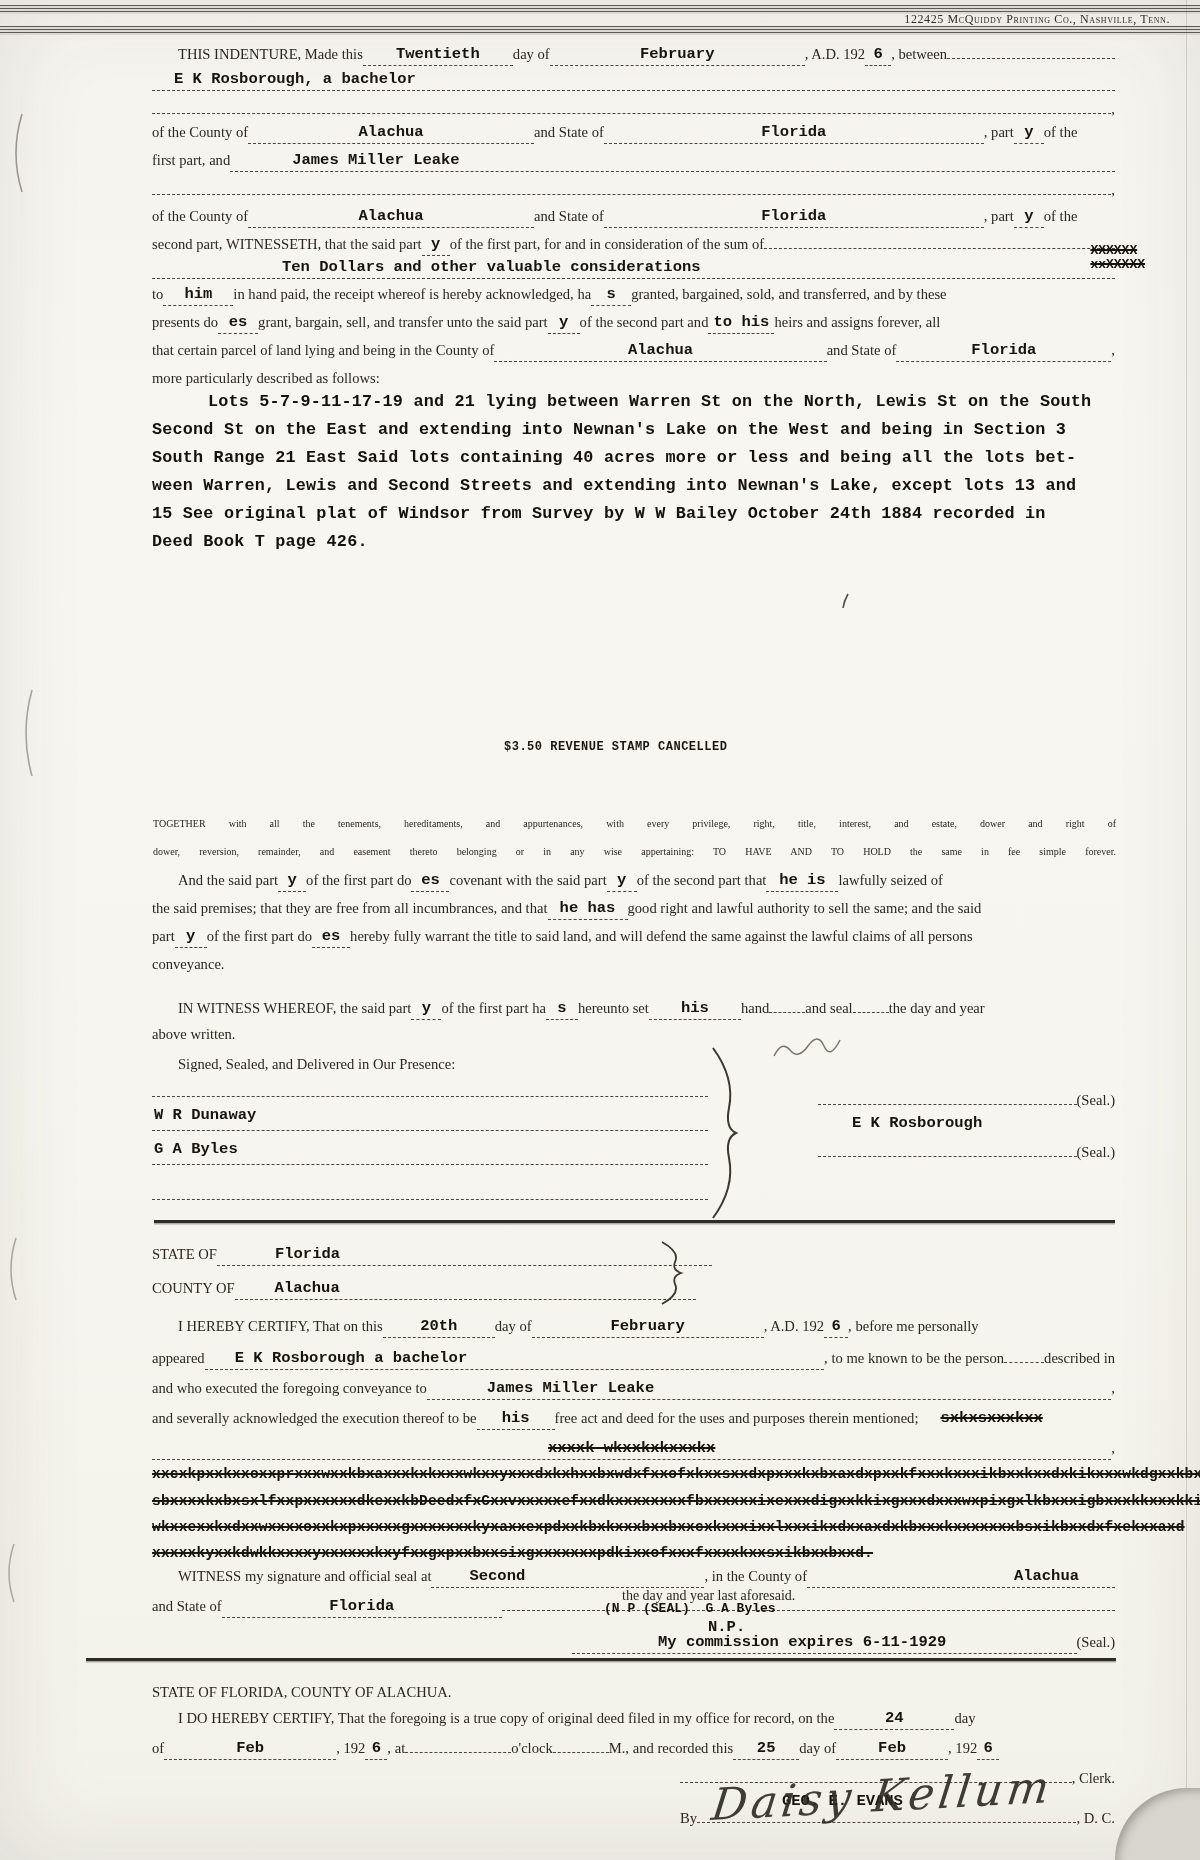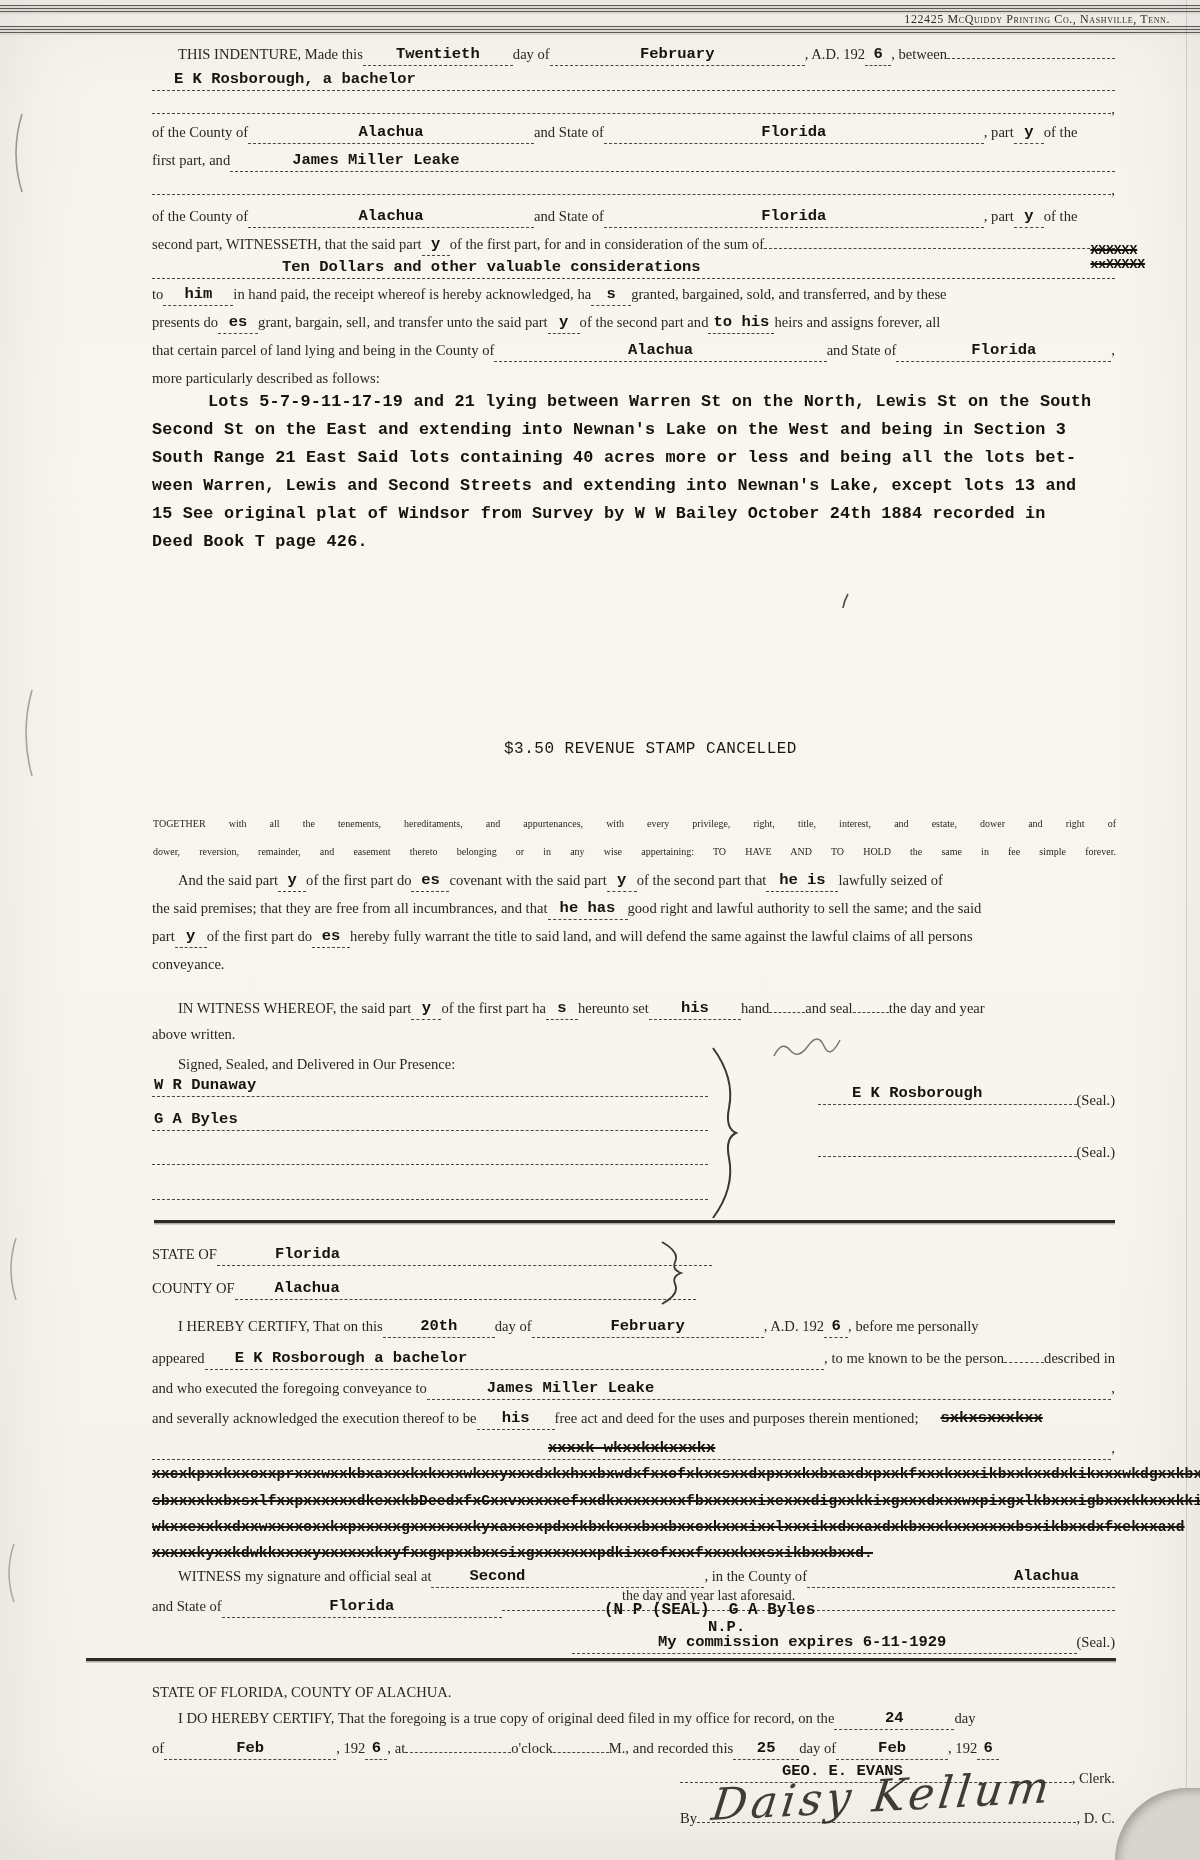--- a/index.html
+++ b/index.html
@@ -17,28 +17,28 @@
   .p{flex:none;}
   .ind{flex:none;display:inline-block;width:26px;}
   .fill{flex:none;display:inline-flex;align-items:baseline;justify-content:center;
         border-bottom:1.6px dashed #4a463e;min-width:18px;}
   .fill.grow{flex:1 1 auto;}
   .fill.jstart{justify-content:flex-start;}
   .fill.jend{justify-content:flex-end;}
   .t{font-family:"Liberation Mono","DejaVu Sans Mono",monospace;font-style:normal;
      font-weight:700;font-size:15.5px;letter-spacing:0;color:#17140e;
      transform:translateY(-1px);white-space:pre;}
-  .arow{position:absolute;line-height:20px;}
+  .arow{position:absolute;line-height:20px;margin-top:30px;}
   .jrow{position:absolute;left:1px;width:100%;font-size:10px;line-height:20px;
         text-align:justify;text-align-last:justify;white-space:normal;}
   .tp{position:absolute;left:0;width:100%;font-family:"Liberation Mono","DejaVu Sans Mono",monospace;
       font-weight:700;font-size:16.8px;letter-spacing:.2px;line-height:28px;color:#15120c;}
   .tp .dl:first-child{padding-left:56px;}
   .stamp{position:absolute;font-family:"Liberation Mono","DejaVu Sans Mono",monospace;
-        font-weight:400;font-size:16px;letter-spacing:.5px;color:#1a170f;}
+        font-weight:700;font-size:12px;letter-spacing:.5px;color:#1a170f;}
   .dashline{position:absolute;height:0;border-bottom:1.6px dashed #4a463e;}
   .hr{position:absolute;border-top:3px solid #2e2c26;box-shadow:0 1.5px 0 rgba(40,38,30,.35);}
   .xstack{position:absolute;right:-30px;top:-14px;display:flex;flex-direction:column;line-height:13.5px;}
   .sx{text-decoration:line-through;text-decoration-thickness:1.5px;font-size:13px;transform:none;}
   .strike{position:absolute;font-family:"Liberation Mono","DejaVu Sans Mono",monospace;
         font-weight:700;font-size:14.5px;letter-spacing:.2px;color:#14110b;white-space:nowrap;
         text-decoration:line-through;text-decoration-thickness:2px;text-decoration-color:#1c1914;}
   .strikebit{text-decoration:line-through;text-decoration-thickness:2px;}
   .script{position:absolute;font-family:"DejaVu Serif",serif;font-style:italic;font-weight:500;
         font-size:44px;letter-spacing:4px;color:#2c2822;opacity:.9;
@@ -328,21 +328,21 @@
       <span class="p">, in the County of</span>
       <span class="fill grow jend" style="padding-right:36px"><i class="t">Alachua</i></span>
     </div>
 
     <div class="row" style="top:1596px">
       <span class="p">and State of</span>
       <span class="fill" style="width:280px"><i class="t">Florida</i></span>
       <span class="fill grow"></span>
     </div>
     <span class="abs" style="left:470px;top:1588px;font-size:14px">the day and year last aforesaid.</span>
-    <i class="t abs" style="left:452px;top:1602px;font-size:16px">(N P (SEAL)  G A Byles</i>
+    <i class="t abs" style="left:452px;top:1602px;font-size:13px">(N P (SEAL)  G A Byles</i>
     <i class="t abs" style="left:556px;top:1619px">N.P.</i>
     <div class="row" style="top:1632px;left:420px;width:543px">
       <span class="fill grow jstart" style="padding-left:86px"><i class="t">My commission expires 6-11-1929</i></span>
       <span class="p">(Seal.)</span>
     </div>
 
     <div class="hr" style="left:-66px;top:1658px;width:1030px"></div>
 
     <div class="row" style="top:1682px">
       <span class="p">STATE OF FLORIDA, COUNTY OF ALACHUA.</span>

